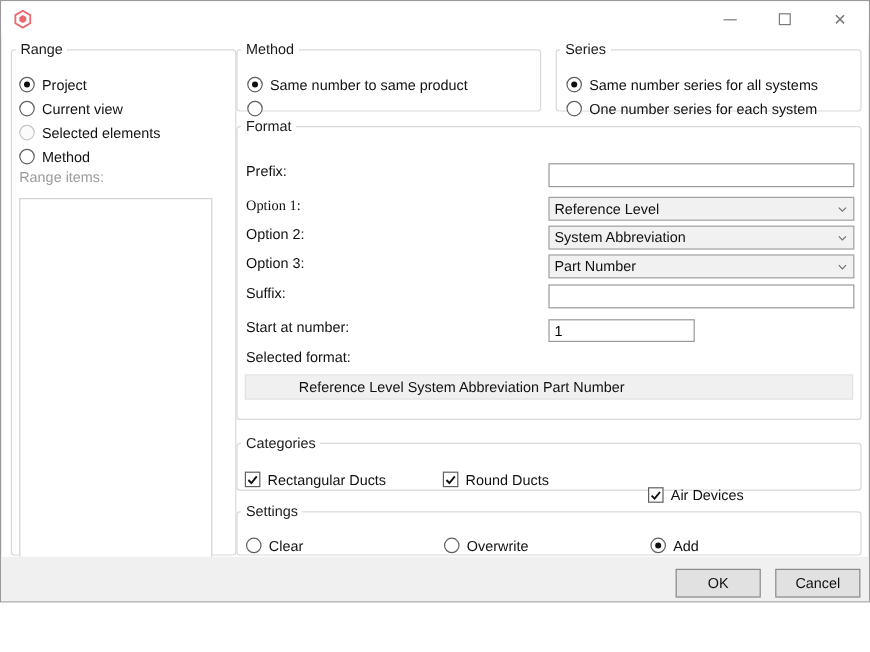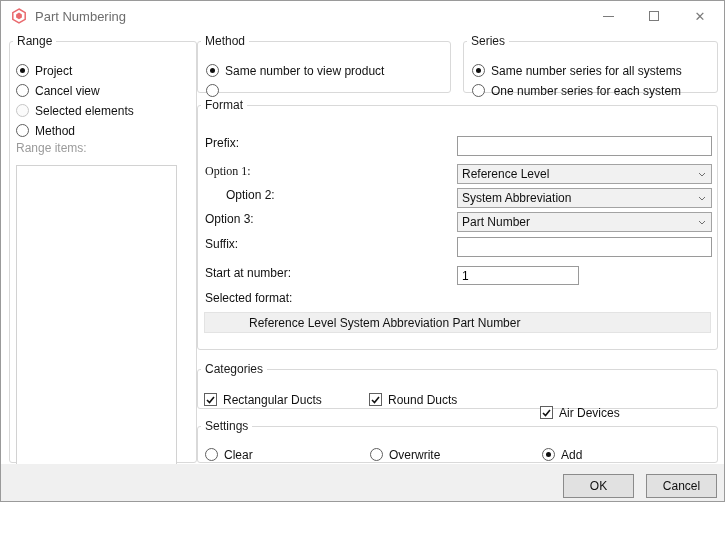--- a/index.html
+++ b/index.html
@@ -44,21 +44,20 @@
 </head>
 <body>
 
 <div class="window">
 
   <div class="titlebar">
     <svg class="app-icon" viewBox="0 0 16 16">
       <path d="M8 1 L14.2 4.6 V11.4 L8 15 L1.8 11.4 V4.6 Z" fill="none" stroke="#e96a6e" stroke-width="1.5"></path>
       <path d="M8 4.6 L10.9 6.4 V9.4 L8 11.2 L5.1 9.4 V6.4 Z" fill="#e96a6e"></path>
     </svg>
-    <span class="title-text">Part Numbering</span>
     <div class="win-controls">
       <div class="win-btn">
           <span class="glyph-min"></span>
         </div>
       <div class="win-btn">
           <span class="glyph-max"></span>
         </div>
       <div class="win-btn">
           <span class="glyph-close">✕</span>
         </div>
@@ -66,41 +65,41 @@
   </div>
 
   <fieldset style="left:8px; top:33px; width:188px; height:429px;">
     <legend>Range</legend>
     <div class="row" style="left:6px; top:16px;">
       <span class="radio checked"></span>
       <span class="lbl">Project</span>
     </div>
     <div class="row" style="left:6px; top:36px;">
       <span class="radio"></span>
-      <span class="lbl">Cancel view</span>
+      <span class="lbl">Current view</span>
     </div>
     <div class="row" style="left:6px; top:56px;">
       <span class="radio disabled"></span>
       <span class="lbl">Selected elements</span>
     </div>
     <div class="row" style="left:6px; top:76px;">
       <span class="radio"></span>
       <span class="lbl">Method</span>
     </div>
     <div class="row" style="left:6px; top:93px;">
       <span class="lbl lbl-dim">Range items:</span>
     </div>
     <div class="listbox" style="left:6px; top:117px; width:161px; height:305px;"></div>
   </fieldset>
 
   <fieldset style="left:196px; top:33px; width:254px; height:59px;">
     <legend>Method</legend>
     <div class="row" style="left:8px; top:16px;">
       <span class="radio checked"></span>
-      <span class="lbl">Same number to view product</span>
+      <span class="lbl">Same number to same product</span>
     </div>
     <div class="row" style="left:8px; top:36px;">
       <span class="radio"></span>
     </div>
   </fieldset>
 
   <fieldset style="left:462px; top:33px; width:255px; height:59px;">
     <legend>Series</legend>
     <div class="row" style="left:8px; top:16px;">
       <span class="radio checked"></span>
@@ -123,21 +122,21 @@
     <div class="row" style="left:7px; top:52px;font-family:Liberation Serif, serif;">
         <span class="lbl">Option 1:</span>
       </div>
     <div class="dropdown" style="left:259px; top:52px; width:255px;">
       <span class="lbl">Reference Level</span>
       <svg class="chev" width="8" height="5" viewBox="0 0 8 5">
           <polyline points="1,1 4,4 7,1" fill="none" stroke="#707070" stroke-width="1"></polyline>
         </svg>
     </div>
 
-    <div class="row" style="left:7px; top:76px;margin-left:21px;">
+    <div class="row" style="left:7px; top:76px;">
         <span class="lbl">Option 2:</span>
       </div>
     <div class="dropdown" style="left:259px; top:76px; width:255px;">
       <span class="lbl">System Abbreviation</span>
       <svg class="chev" width="8" height="5" viewBox="0 0 8 5">
           <polyline points="1,1 4,4 7,1" fill="none" stroke="#707070" stroke-width="1"></polyline>
         </svg>
     </div>
 
     <div class="row" style="left:7px; top:100px;">

